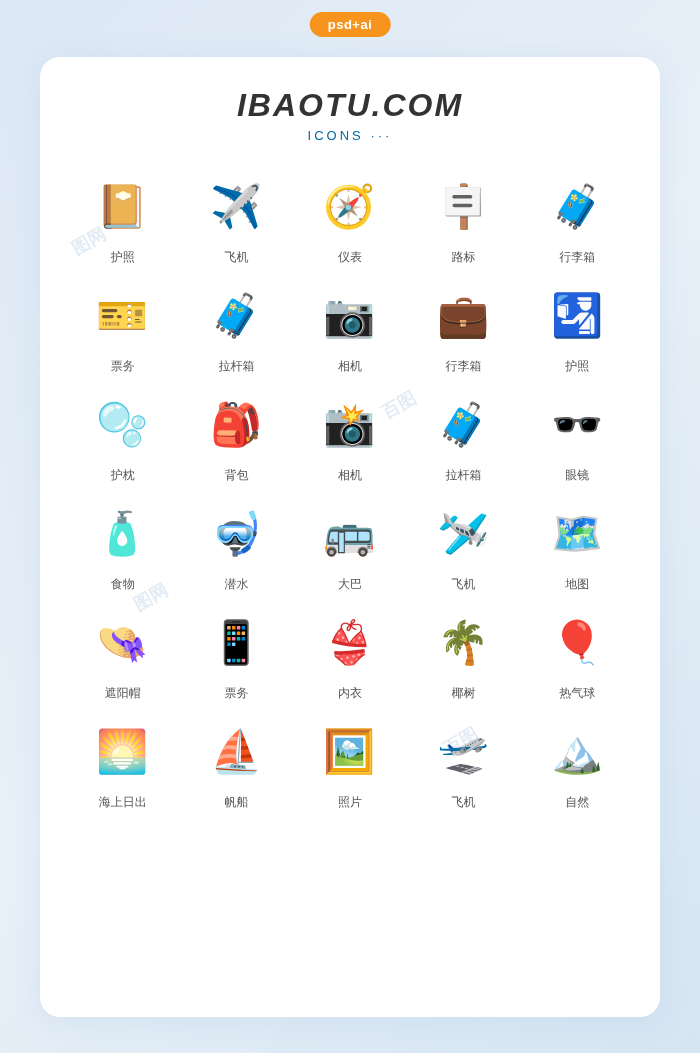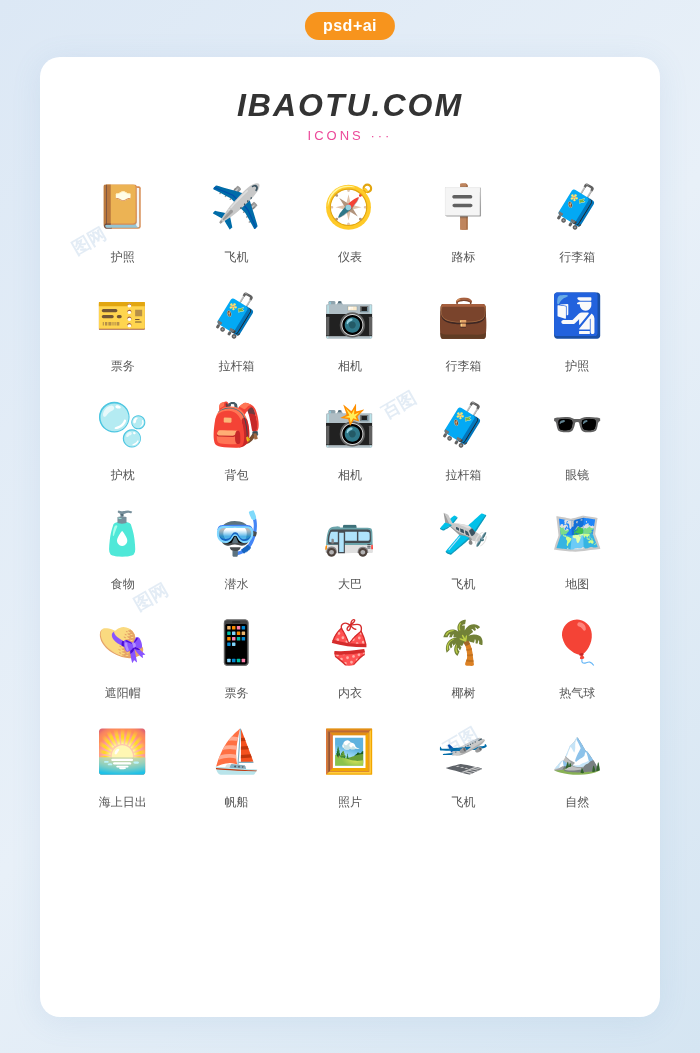--- a/index.html
+++ b/index.html
@@ -14,21 +14,21 @@
       position: relative;
     }
 
     .top-badge {
       position: absolute;
       top: 12px;
       left: 50%;
       transform: translateX(-50%);
       background: #f7941d;
       color: white;
-      font-size: 16px;
+      font-size: 13px;
       font-weight: bold;
       padding: 5px 18px;
       border-radius: 14px;
       z-index: 10;
       letter-spacing: 0.5px;
     }
 
     .card {
       background: white;
       border-radius: 20px;
@@ -48,21 +48,21 @@
     .card-title {
       font-size: 32px;
       font-weight: 600;
       color: #333;
       letter-spacing: 2px;
       font-style: italic;
     }
 
     .card-subtitle {
       font-size: 13px;
-      color: #ec4899;
+      color: #0369a1;
       letter-spacing: 3px;
       margin-top: 4px;
     }
 
     .icons-grid {
       display: grid;
       grid-template-columns: repeat(5, 1fr);
       gap: 14px 8px;
       padding: 0 10px;
     }

